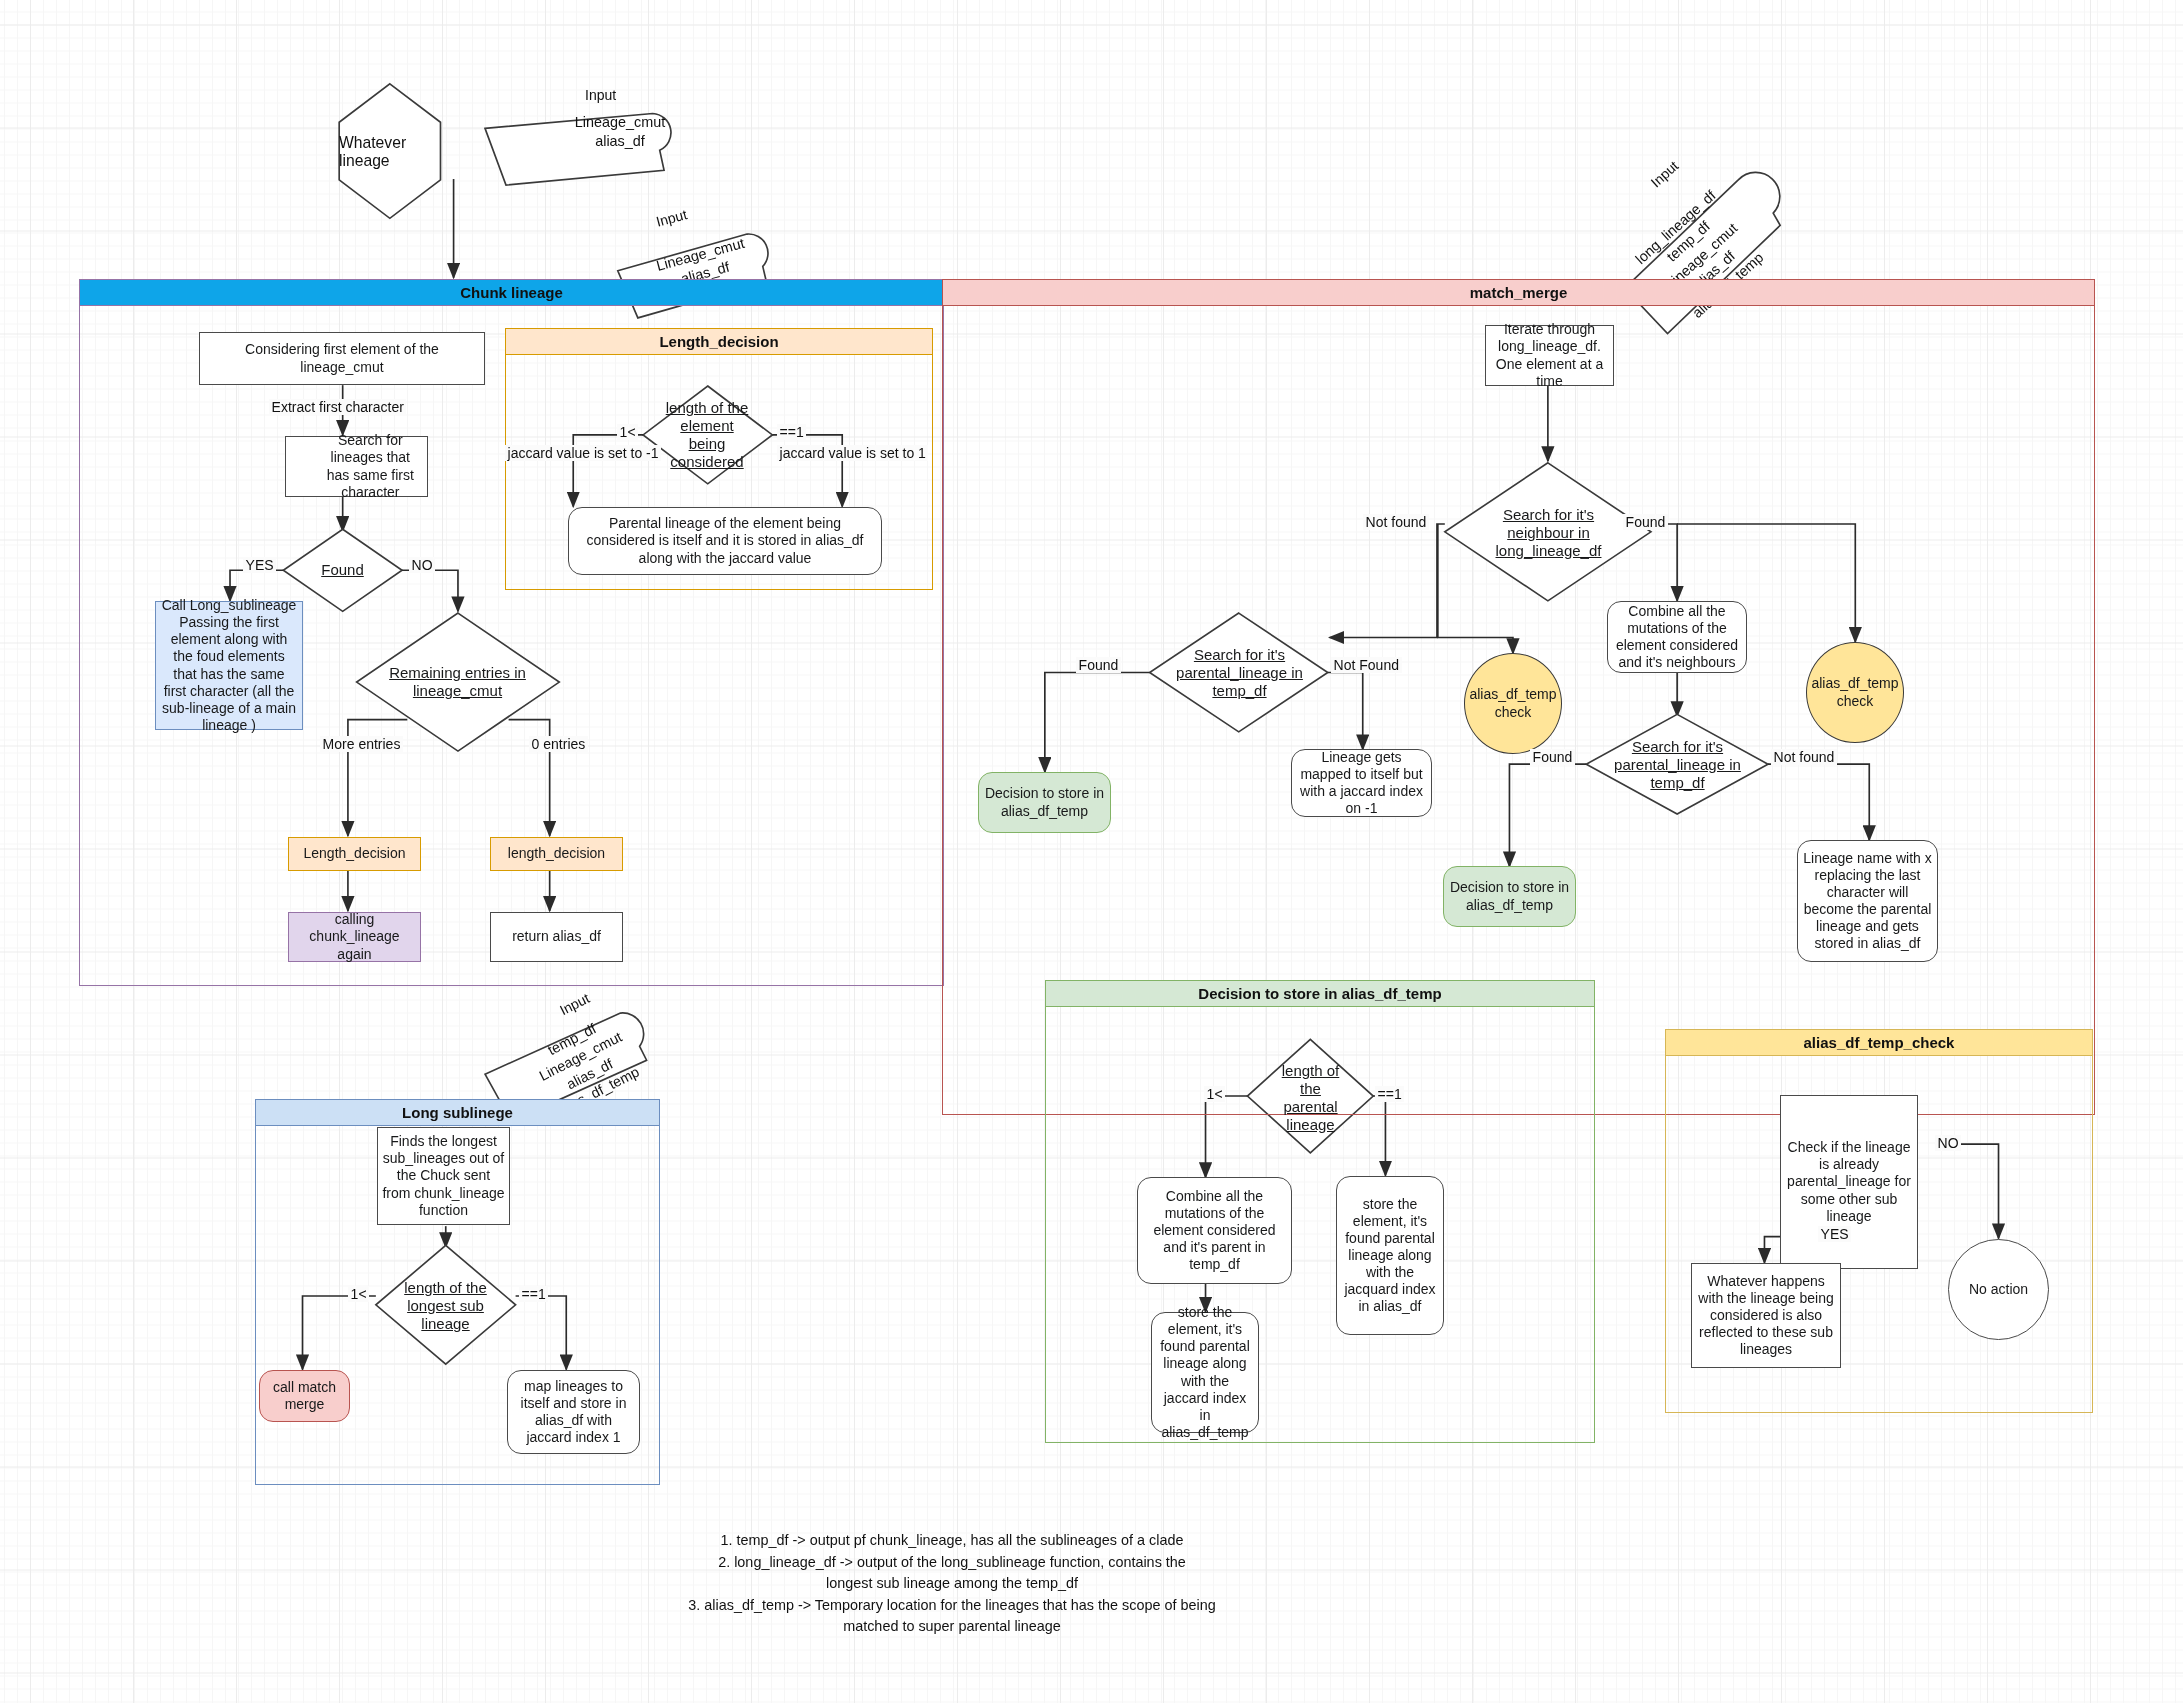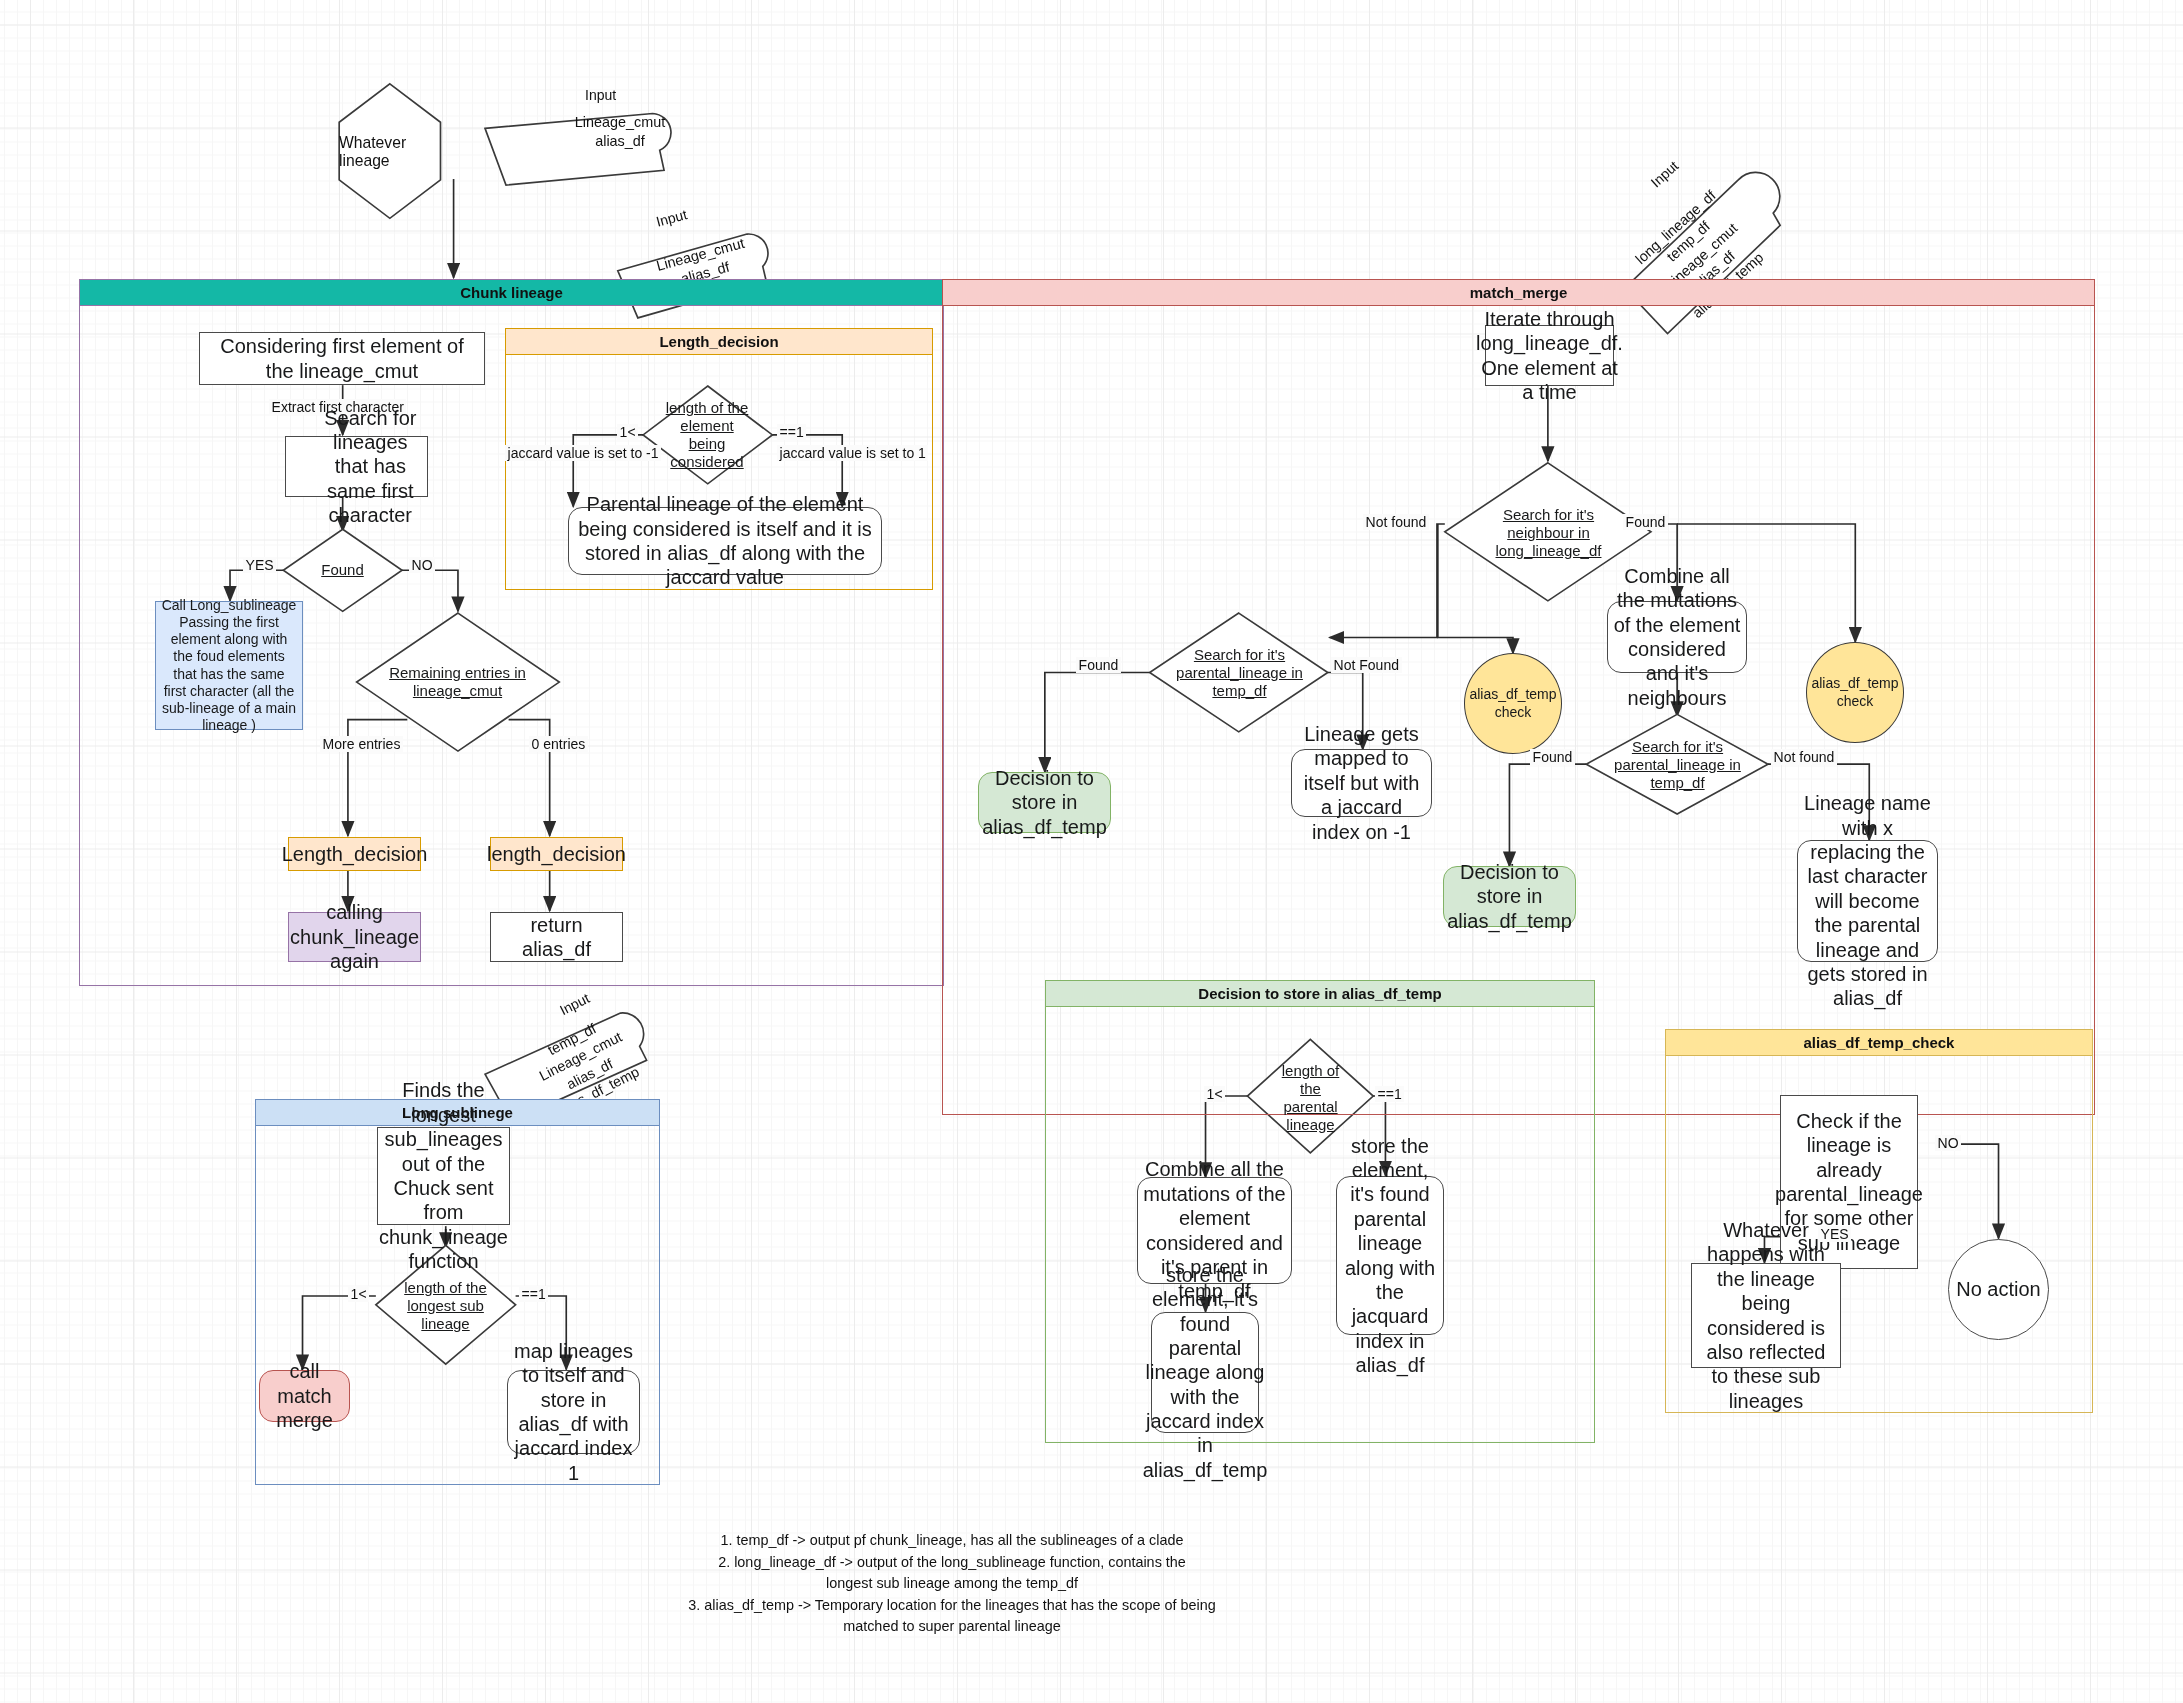--- a/index.html
+++ b/index.html
@@ -24,21 +24,21 @@
     background-position: 30px 24.5px, 30px 24.5px, 30px 24.5px, 30px 24.5px;
   }
   #svg-layer { position:absolute; left:0; top:0; width:2184px; height:1703px; pointer-events:none; }
 
   .node {
     position:absolute;
     display:flex; align-items:center; justify-content:center;
     text-align:center;
     color:#18191a;
     line-height:1.22;
-    font-size:20px;
+    font-size:14px;
     background:#ffffff;
     border:1.4px solid #4a4a4a;
     padding:2.6px 4.4px;
   }
   .rounded { border-radius:14px; }
   .pool {
     position:absolute;
     border:1.4px solid #888;
     background:rgba(255,255,255,0.0);
   }
@@ -217,21 +217,21 @@
 
 <div class="callout" style="left:472px; top:996px; width:253px; height:148px;">
   <span class="cap" style="left:87px; top:0px; transform:rotate(-27deg);">Input</span>
   <span class="body" style="left:35px; top:31px; width:157px; transform:rotate(-27deg);">temp_df
 Lineage_cmut
 alias_df
 alias_df_temp</span>
 </div>
 
 <div class="pool" style="left:79px; top:279px; width:865px; height:707px; border-color:#9673a6;">
-  <div class="pool-head" style="background:#14b8a6; border-color:#9673a6;">
+  <div class="pool-head" style="background:#0ea5e9; border-color:#9673a6;">
     <span>Chunk lineage</span>
   </div>
 </div>
 
 <div class="node" style="left:199px; top:332px; width:286px; height:53px;">
   <span>Considering first element of the lineage_cmut</span>
 </div>
 <span class="edge-label" style="left:269px; top:399px;">Extract first character</span>
 
 <div class="node" style="left:285px; top:436px; width:143px; height:61px;padding-left:32px;">

